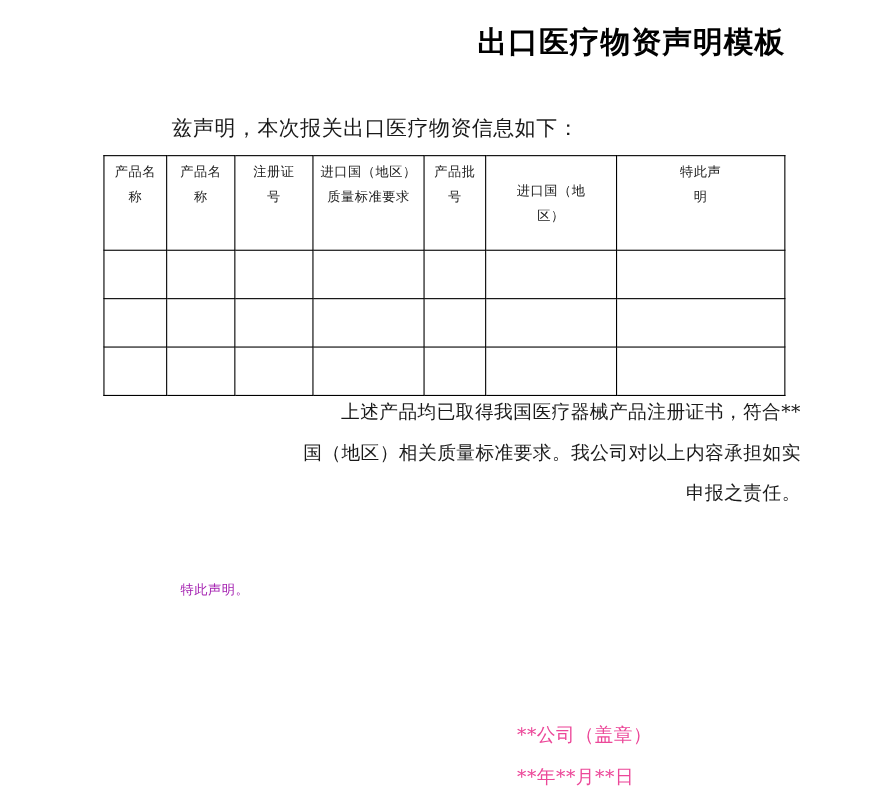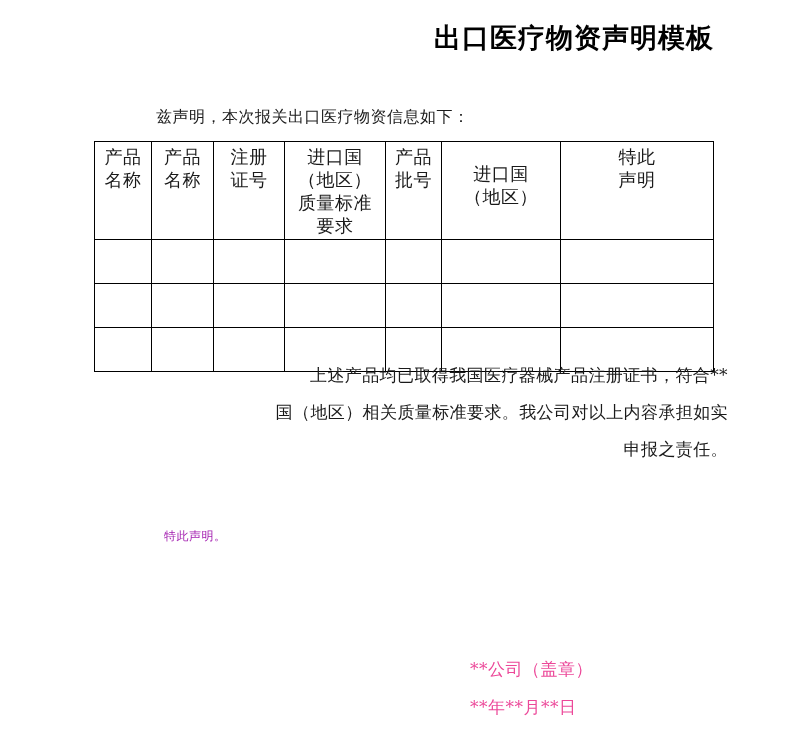--- a/index.html
+++ b/index.html
@@ -36,36 +36,36 @@
     letter-spacing: 1px;
     line-height: 34px;
     color: #000000;
     margin-left: 32px;
   }
 
   .intro-line {
     position: absolute;
     left: 156px;
     top: 104px;
-    font-size: 16px;
+    font-size: 19px;
     line-height: 26px;
     letter-spacing: 0.5px;
     white-space: nowrap;
     color: #1a1a1a;
   }
 
   
   .decl-table {
     position: absolute;
     left: 94px;
     top: 141px;
     width: 619px;
     border-collapse: collapse;
     table-layout: fixed;
-    font-size: 18px;
+    font-size: 12px;
     line-height: 23px;
     color: #1a1a1a;
   }
   .decl-table td {
     border: 1px solid #000000;
     text-align: center;
     vertical-align: top;
     padding: 3px 2px 2px 2px;
     letter-spacing: 0.5px;
     word-break: break-all;

